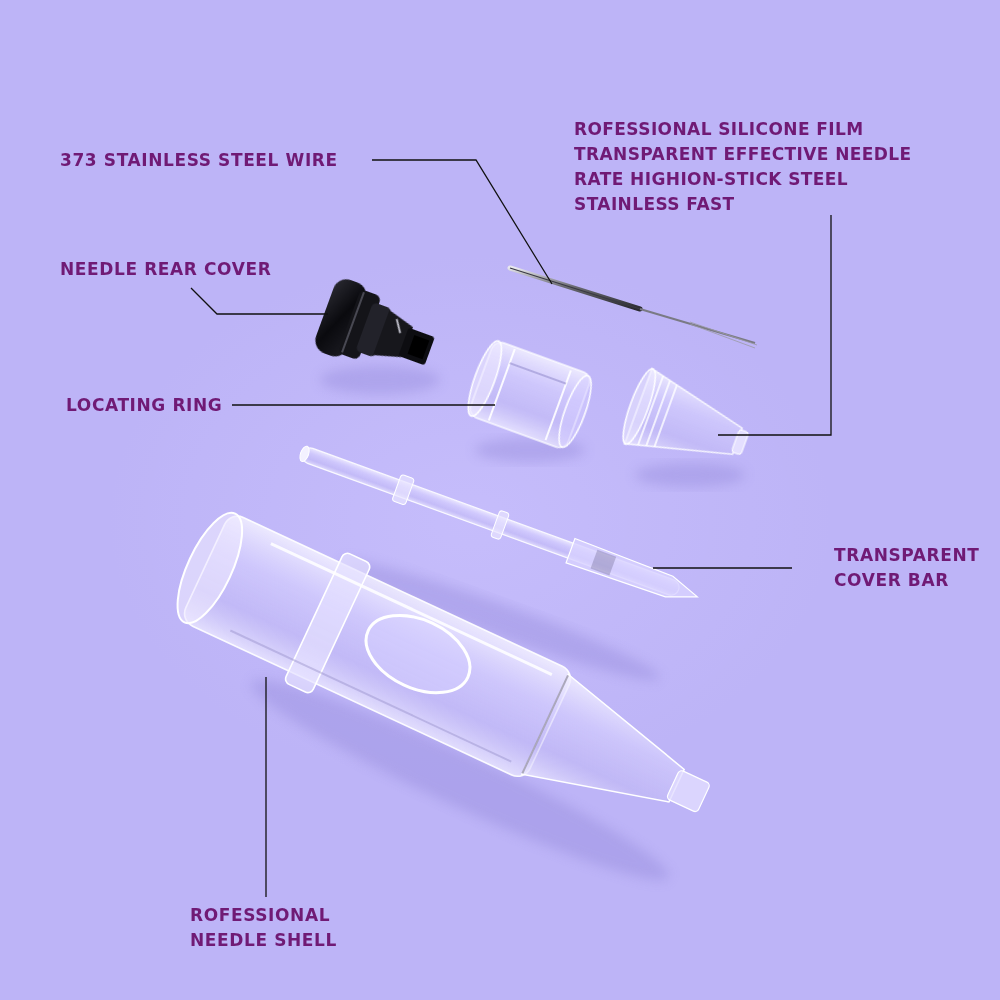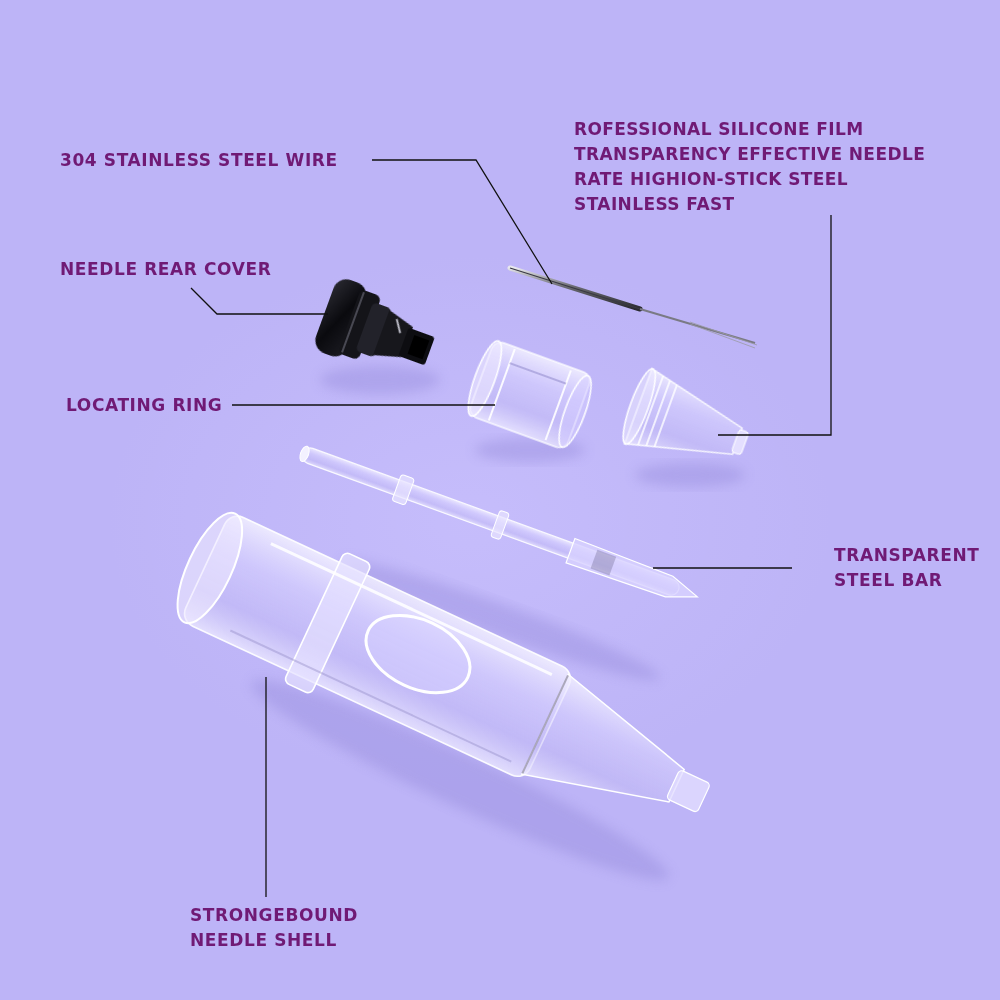--- a/index.html
+++ b/index.html
@@ -125,40 +125,40 @@
       <polyline points="372,160 476,160 552,284"></polyline>
       <polyline points="191,288 217,314 328,314"></polyline>
       <line x1="232" y1="405" x2="495" y2="405"></line>
       <polyline points="831,215 831,435 718,435"></polyline>
       <line x1="653" y1="568" x2="792" y2="568"></line>
       <line x1="266" y1="677" x2="266" y2="897"></line>
     </g>
   </svg>
 
   <div class="label" style="left:60px; top:148px;">
-    <span>304 STAINLESS STEEL WIRE</span>
+    <span>373 STAINLESS STEEL WIRE</span>
   </div>
 
   <div class="label" style="left:60px; top:257px;">
     <span>NEEDLE REAR COVER</span>
   </div>
 
   <div class="label" style="left:66px; top:393px;">
     <span>LOCATING RING</span>
   </div>
 
   <div class="label" style="left:574px; top:117px; letter-spacing:0.4px;">
     <span>ROFESSIONAL SILICONE FILM</span>
-    <span>TRANSPARENCY EFFECTIVE NEEDLE</span>
+    <span>TRANSPARENT EFFECTIVE NEEDLE</span>
     <span>RATE HIGHION-STICK STEEL</span>
     <span>STAINLESS FAST</span>
   </div>
 
   <div class="label" style="left:798px; top:543px;margin-left:36px;">
     <span>TRANSPARENT</span>
-    <span>STEEL BAR</span>
+    <span>COVER BAR</span>
   </div>
 
   <div class="label" style="left:190px; top:903px;">
-    <span>STRONGEBOUND</span>
+    <span>ROFESSIONAL</span>
     <span>NEEDLE SHELL</span>
   </div>
 </div>
 
 </body></html>

